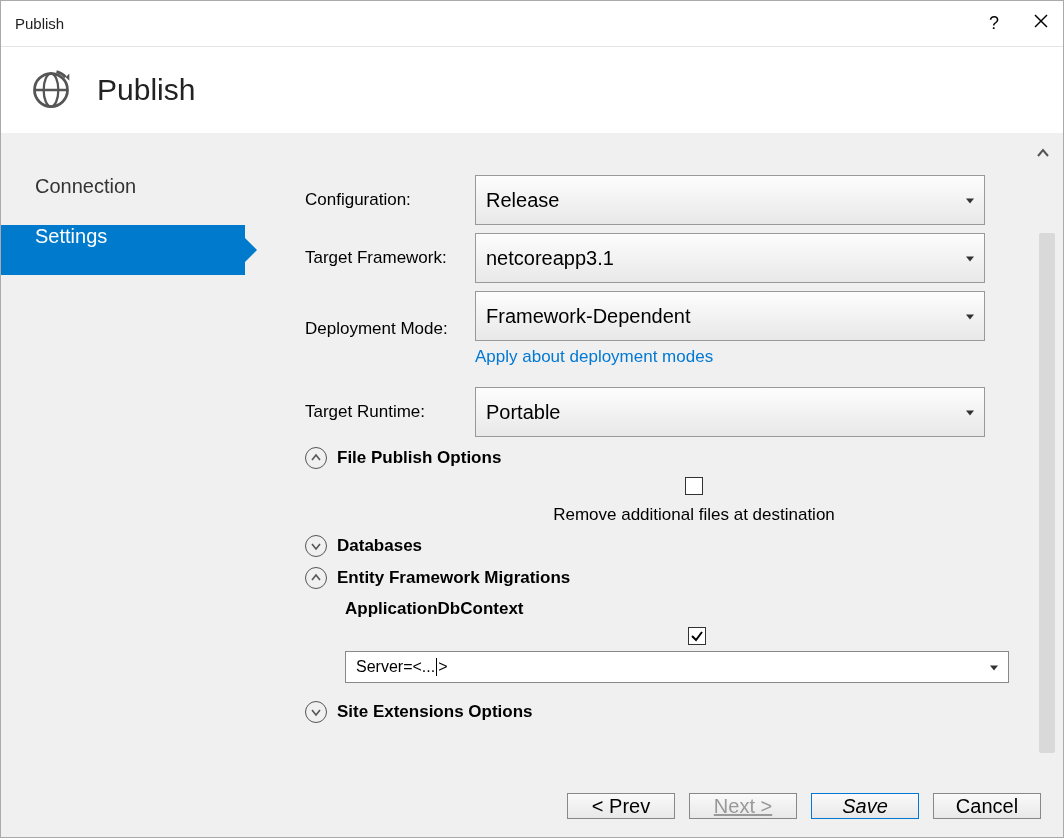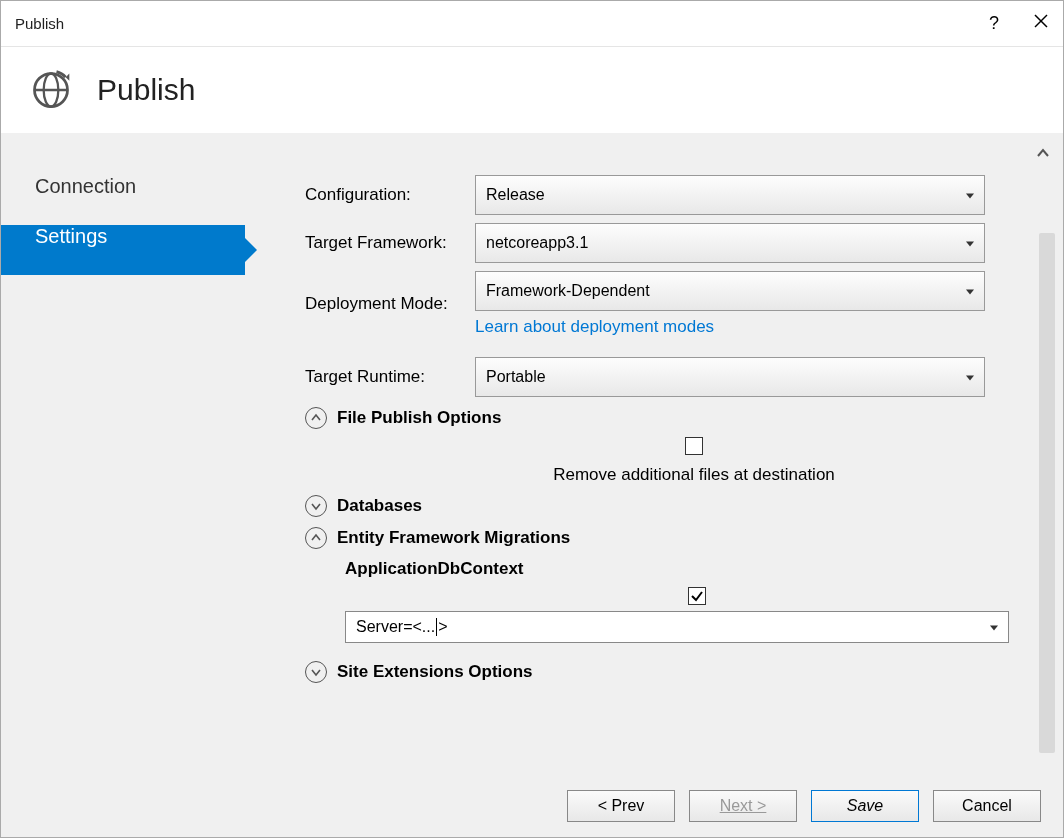--- a/index.html
+++ b/index.html
@@ -20,37 +20,37 @@
       content:""; position:absolute; right:-12px; top:50%; transform:translateY(-50%);
       border-top: 12px solid transparent; border-bottom: 12px solid transparent; border-left: 12px solid #007acc;
     }
     .main { flex:1; padding: 42px 14px 20px 60px; position:relative; overflow:hidden; }
     .scroll-up, .scroll-down { position:absolute; right:14px; color:#555; cursor:pointer; font-size:14px; }
     .scroll-up { top: 12px; }
     .scroll-track { position:absolute; right:8px; top:100px; bottom:20px; width:16px; background:#d9d9d9; border-radius:2px; }
     .form-row { display:flex; align-items:center; margin-bottom: 8px; }
     .form-label { width: 170px; font-size: 17px; color:#000; }
     .field-col { flex:1; max-width:510px; }
-    .dropdown { width:100%; height:40px; background: linear-gradient(#fdfdfd,#e8e8e8); border:1px solid #999; display:flex; align-items:center; padding: 12px 10px; font-size:16px; position:relative; cursor:pointer; }
+    .dropdown { width:100%; height:50px; background: linear-gradient(#fdfdfd,#e8e8e8); border:1px solid #999; display:flex; align-items:center; padding: 12px 10px; font-size:20px; position:relative; cursor:pointer; }
     .dropdown::after { content:""; position:absolute; right:10px; top:50%; transform:translateY(-30%); border-left:4px solid transparent; border-right:4px solid transparent; border-top:5px solid #333; }
     .link { color: #0078d4; font-size: 17px; margin-top:6px; display:inline-block; cursor:pointer; }
     .section { margin-top: 10px; }
     .section-header { display:flex; align-items:center; gap:10px; font-weight:600; font-size:17px; margin: 8px 0; }
     .chevron-circle { width:22px; height:22px; border:1.5px solid #555; border-radius:50%; display:flex; align-items:center; justify-content:center; cursor:pointer; }
     .chevron-circle svg { width:10px; height:10px; }
     .section-body { padding-left: 34px; }
     .checkbox-row { display:flex; align-items:center; gap:10px; font-size:17px; margin: 6px 0; flex-direction: column; }
     .checkbox { width:18px; height:18px; border:1.5px solid #333; background:#fff; display:flex; align-items:center; justify-content:center; cursor:pointer; }
     .checkbox.checked svg { width:14px; height:14px; }
     .subheading { font-weight:600; font-size:17px; margin: 10px 0 8px 0; padding-left:6px; }
     .text-input { width: 664px; height:32px; border:1px solid #888; background:#fff; display:flex; align-items:center; padding:0 10px; font-size:16px; position:relative; margin-left:6px;text-align:right; }
     .text-input::after { content:""; position:absolute; right:10px; top:50%; transform:translateY(-30%); border-left:4px solid transparent; border-right:4px solid transparent; border-top:5px solid #333; }
     .text-input .cursor { display:inline-block; width:1px; height:18px; background:#000; vertical-align:middle; margin:0 1px; }
     .footer { height:66px; background:#f0f0f0; display:flex; align-items:center; justify-content:flex-end; padding: 0 22px; gap:14px; border-top: none; }
-    .btn { width:108px; height:32px; border:1px solid #888; background:linear-gradient(#fafafa,#e8e8e8); font-size:16px; cursor:pointer; display:flex; align-items:center; justify-content:center; }
+    .btn { width:108px; height:26px; border:1px solid #888; background:linear-gradient(#fafafa,#e8e8e8); font-size:20px; cursor:pointer; display:flex; align-items:center; justify-content:center; }
     .btn:disabled, .btn.disabled { color:#999; cursor:default;text-decoration:underline; }
     .btn.primary { border:1px solid #0078d4;font-style:italic; }
   </style>
 </head>
 <body>
 
 <div class="titlebar">
   <span class="titlebar-title">Publish</span>
   <div class="titlebar-icons">
     <span class="titlebar-icon">?</span>
@@ -111,21 +111,21 @@
         </div>
       </div>
     </div>
 
     <div class="form-row" style="margin-bottom:6px;">
       <div class="form-label">Deployment Mode:</div>
       <div class="field-col">
         <div class="dropdown">
           <span>Framework-Dependent</span>
         </div>
-        <span class="link">Learn about deployment modes</span>
+        <span class="link">Apply about deployment modes</span>
       </div>
     </div>
 
     <div class="form-row" style="margin-top:20px;">
       <div class="form-label">Target Runtime:</div>
       <div class="field-col">
         <div class="dropdown">
           <span>Portable</span>
         </div>
       </div>

